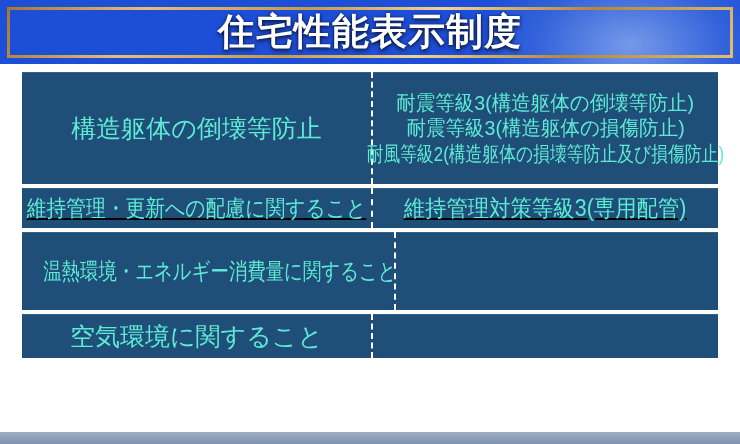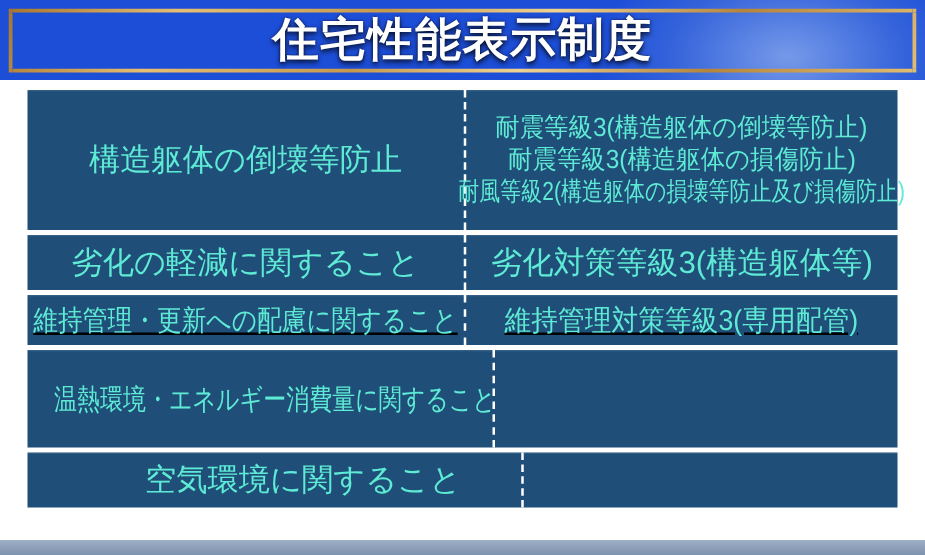--- a/index.html
+++ b/index.html
@@ -109,21 +109,21 @@
   .sq-1   { transform: scaleX(0.93); }
   .sq-2   { transform: scaleX(0.86); }
   .sq-3   { transform: scaleX(0.80); }
   .bold   { font-weight: bold; }
 
   
   .row-1 { height: 112px; }
   .row-2 { height: 44px; }
   .row-3 { height: 40px; text-decoration: underline; }
   .row-4 { height: 78px; padding-left: 23px; }
-  .row-5 { height: 44px; padding-left: 46px; }
+  .row-5 { height: 44px; }
 
   
   .bottom-strip {
     position: absolute;
     left: 0;
     bottom: 0;
     width: 740px;
     height: 12px;
     background: linear-gradient(180deg, #9fb0c6 0%, #8fa2bb 45%, #7e93ae 100%);
   }
@@ -143,28 +143,20 @@
     <div class="cell cell-left">
       <div class="line t-lg">構造躯体の倒壊等防止</div>
     </div>
     <div class="cell cell-right">
       <div class="line t-sm sq-1">耐震等級3(構造躯体の倒壊等防止)</div>
       <div class="line t-sm sq-1">耐震等級3(構造躯体の損傷防止)</div>
       <div class="line t-sm sq-3">耐風等級2(構造躯体の損壊等防止及び損傷防止)</div>
     </div>
   </div>
 
-  <div class="row row-2">
-    <div class="cell cell-left">
-      <div class="line t-lg">劣化の軽減に関すること</div>
-    </div>
-    <div class="cell cell-right">
-      <div class="line t-lg">劣化対策等級3(構造躯体等)</div>
-    </div>
-  </div>
 
   <div class="row row-3">
     <div class="cell cell-left">
       <div class="line t-md sq-2">維持管理・更新への配慮に関すること</div>
     </div>
     <div class="cell cell-right">
       <div class="line t-md sq-1">維持管理対策等級3(専用配管)</div>
     </div>
   </div>
 

